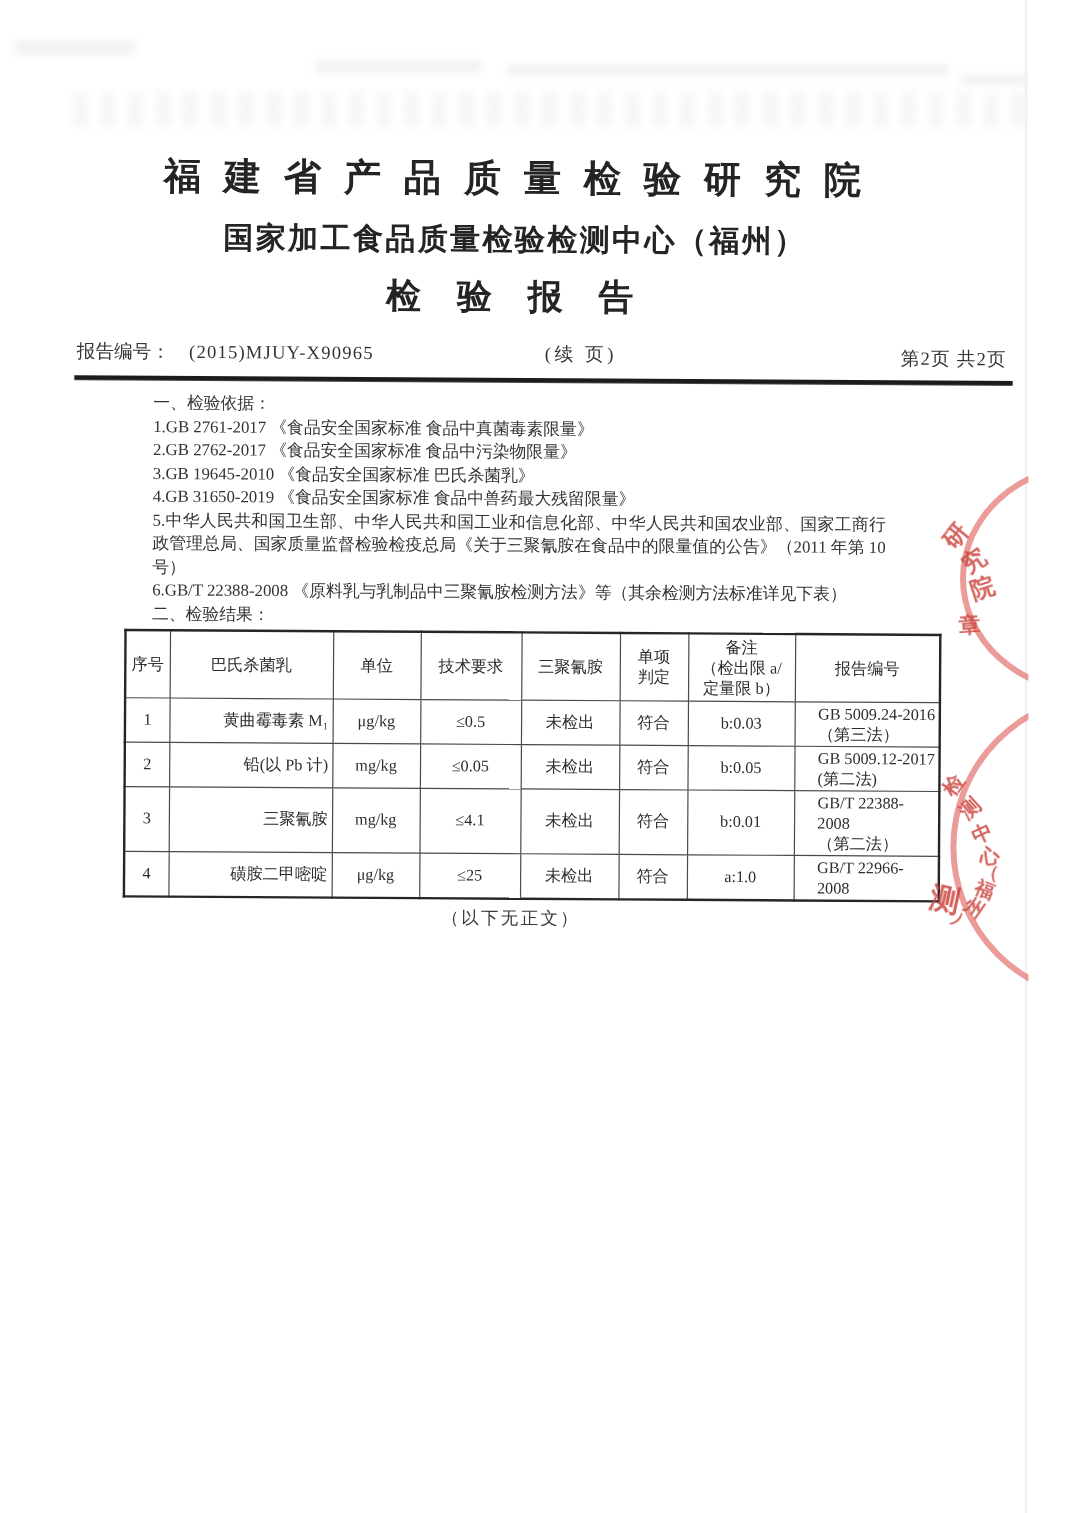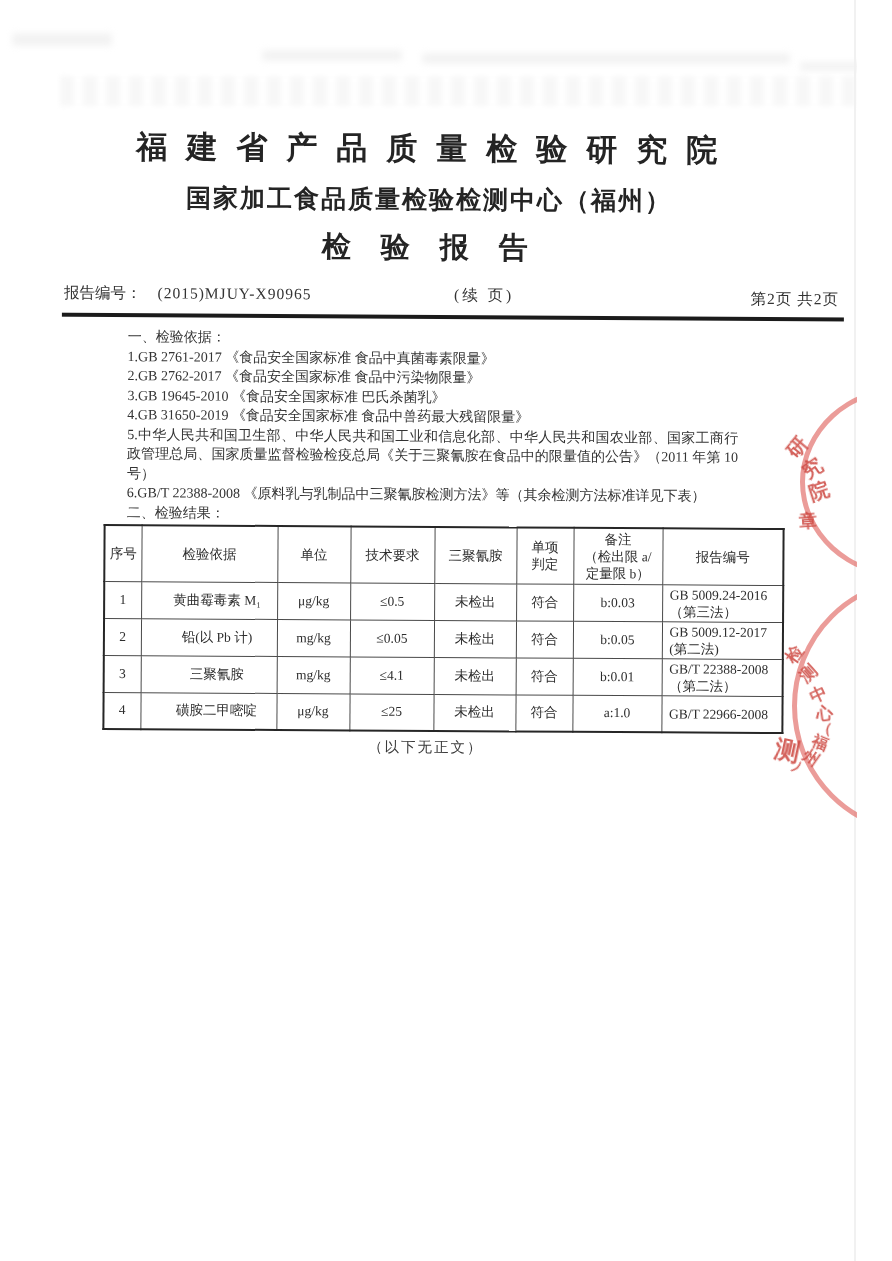--- a/index.html
+++ b/index.html
@@ -39,22 +39,22 @@
     margin:2px 0 0 105px; font-size:13.5px; color:#2d2d2d;
     border:2px solid #262626;
   }
   table.results th, table.results td {
     border:1px solid #4a4a4a; padding:1px 3px; text-align:center;
     vertical-align:middle; white-space:pre-line; overflow:hidden;
   }
   table.results th { font-weight:400; line-height:17px; }
   tr.hdr { height:56px; }
   tr.row { height:37px; }
-  table.results td:nth-child(2) { text-align:center; padding-left:19px; }
-  table.results td:nth-child(8) { text-align:left; padding-left:7px; line-height:17px; }
+  table.results td:nth-child(2) { text-align:right; padding-left:19px; }
+  table.results td:nth-child(8) { text-align:left; padding-left:19px; line-height:17px; }
 
   .no-more-text { text-align:center; margin-top:6px; font-size:14.5px; letter-spacing:2px; color:#3a3a3a; }
 
   
   .smudge { position:absolute; background:#f3f3f3; filter:blur(3px); border-radius:3px; }
   .ghost-band {
     position:absolute; left:60px; top:76px; width:800px; height:30px; opacity:.65;
     background:repeating-linear-gradient(90deg,#f4f4f4 0 14px,#ffffff 14px 23px);
     filter:blur(2.5px);
   }
@@ -112,21 +112,21 @@
           <col style="width:73px">
           <col style="width:84px">
         <col style="width:82px">
           <col style="width:57px">
           <col style="width:89px">
           <col style="width:121px">
       </colgroup>
       <thead>
         <tr class="hdr">
           <th>序号</th>
-          <th>检验依据</th>
+          <th>巴氏杀菌乳</th>
           <th>单位</th>
           <th>技术要求</th>
           <th>三聚氰胺</th>
           <th>单项
 判定</th>
           <th>备注
 （检出限 a/
 定量限 b）</th>
           <th>报告编号</th>
         </tr>

